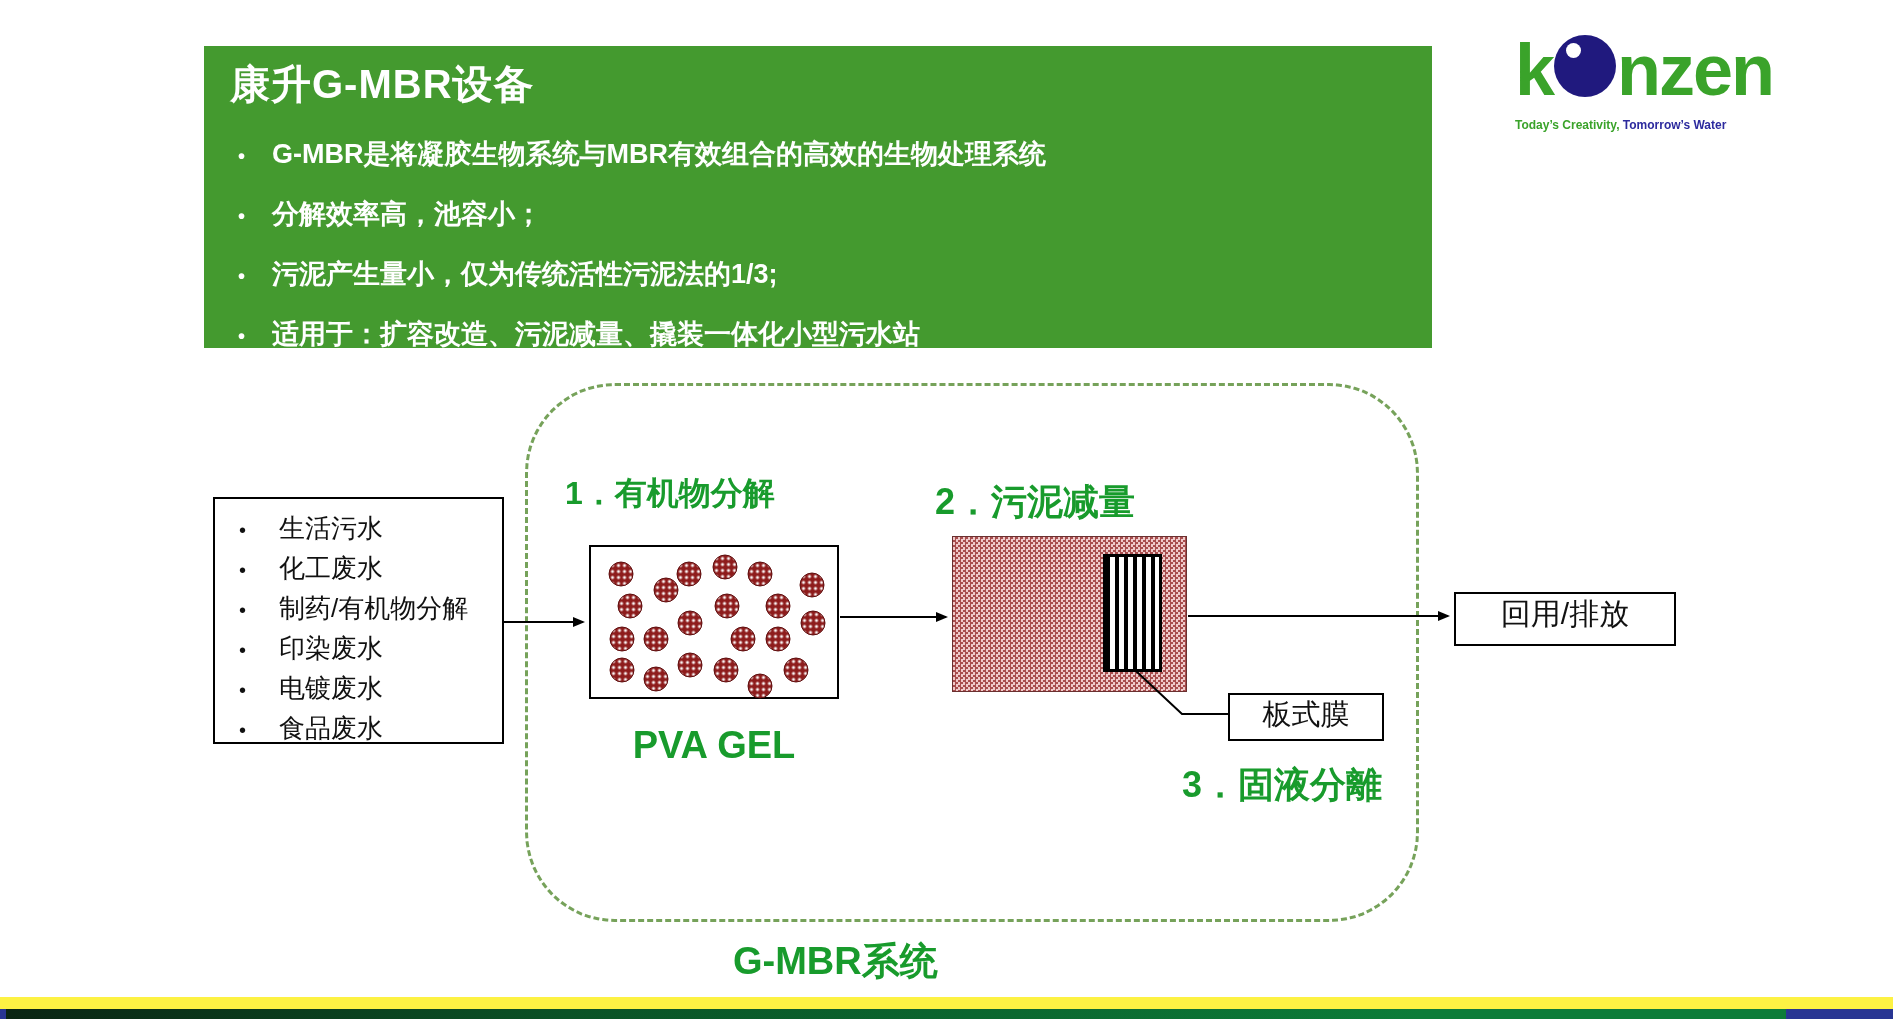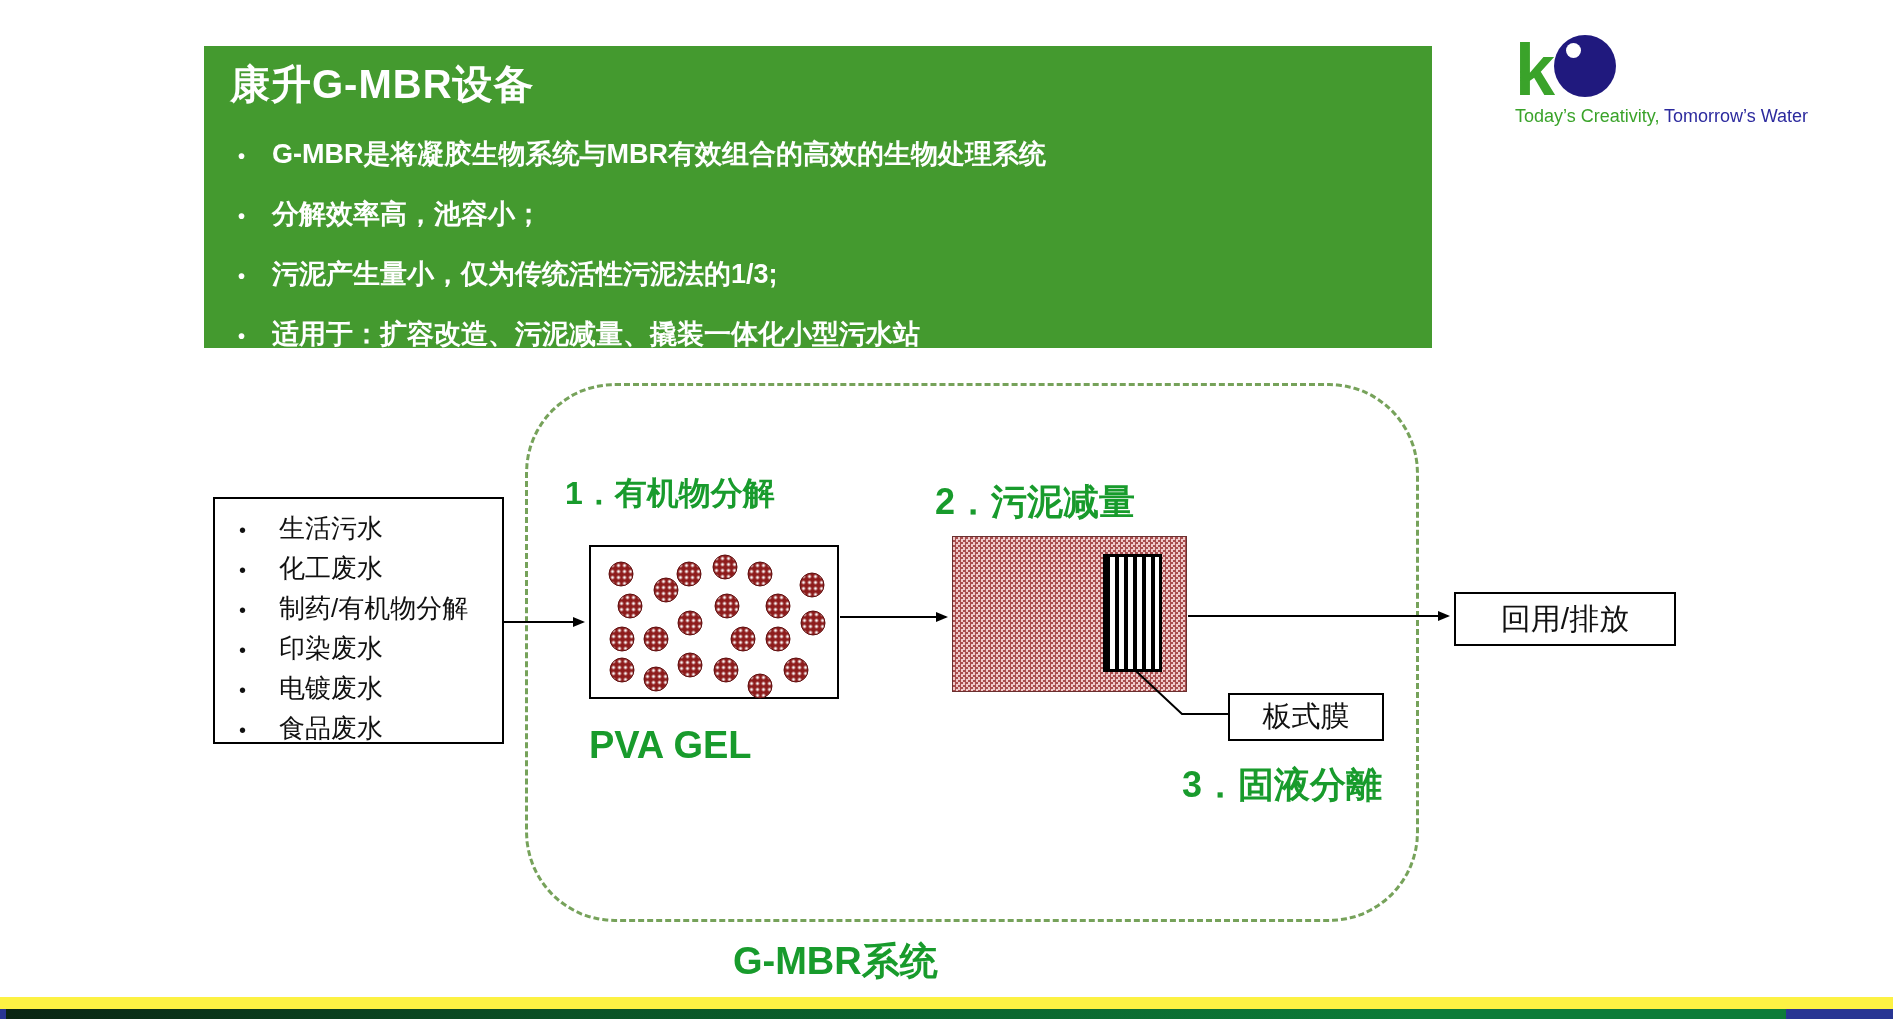--- a/index.html
+++ b/index.html
@@ -25,41 +25,41 @@
   .logo-row { display: flex; align-items: center; height: 72px; }
   .logo-text { font-size: 72px; font-weight: bold; color: #3aa32a; letter-spacing: -2px; line-height: 68px; }
   .logo-o {
     position: relative; display: inline-block; width: 62px; height: 62px;
     background: #20197e; border-radius: 50%; margin: 0 1px; top: -4px;
   }
   .logo-o .hl {
     position: absolute; left: 12px; top: 8px; width: 15px; height: 15px;
     background: #ffffff; border-radius: 50%;
   }
-  .logo-tagline { font-size: 18px; font-weight: normal; margin-top: 0; white-space: nowrap; }
+  .logo-tagline { font-size: 12px; font-weight: bold; margin-top: 12px; white-space: nowrap; }
   .tag-green { color: #3aa32a; }
   .tag-blue { color: #2c2a9e; }
 
   
   .gmbr-dashed {
     position: absolute; left: 525px; top: 383px; width: 894px; height: 539px;
     border: 3px dashed #76a25a; border-radius: 90px;
   }
   .influent-box {
     position: absolute; left: 213px; top: 497px; width: 291px; height: 247px;
     background: #ffffff; border: 2px solid #000000; padding: 10px 0 0 24px;
   }
   .influent-item { display: flex; align-items: baseline; font-size: 26px; color: #111111; line-height: 38px; }
   .influent-item .dot { width: 40px; flex: 0 0 40px; font-size: 20px; }
 
   .green-label { position: absolute; color: #189b2c; font-weight: bold; white-space: nowrap; }
   .lbl-step1 { left: 565px; top: 472px; font-size: 32px; }
   .lbl-step2 { left: 935px; top: 478px; font-size: 36px; }
   .lbl-step3 { left: 1182px; top: 761px; font-size: 36px; }
-  .lbl-pva   { left: 589px; top: 724px; width: 250px; font-size: 38px; }
+  .lbl-pva   { left: 589px; top: 724px; width: 250px; text-align: center; font-size: 38px; }
   .lbl-system{ left: 733px; top: 936px; font-size: 38px; }
 
   .pva-box {
     position: absolute; left: 589px; top: 545px; width: 250px; height: 154px;
     background: #ffffff; border: 2px solid #000000;
   }
   .bead {
     position: absolute; width: 25px; height: 25px; border-radius: 50%;
     background-color: #8e1c1c;
     background-image: radial-gradient(circle, rgba(255,255,255,0.95) 1.3px, rgba(255,255,255,0) 1.8px);
@@ -74,21 +74,21 @@
     border: 1px solid #6a3030;
   }
   .membrane {
     position: absolute; left: 150px; top: 17px; width: 59px; height: 118px;
     background: repeating-linear-gradient(90deg, #000000 0 4.5px, #ffffff 4.5px 9px);
     border: 3px solid #000000;
   }
 
   .plain-box {
     position: absolute; background: #ffffff; border: 2px solid #000000;
-    display: flex; align-items: center; justify-content: center;
+    display: flex; align-items: flex-start; justify-content: center;
     color: #111111; white-space: nowrap;
   }
   .box-membrane-label { left: 1228px; top: 693px; width: 156px; height: 48px; font-size: 29px; }
   .box-output { left: 1454px; top: 592px; width: 222px; height: 54px; font-size: 30px; }
 
   .connectors { position: absolute; left: 0; top: 0; width: 1893px; height: 1019px; pointer-events: none; }
 
   
   .bar-yellow { position: absolute; left: 0; top: 997px; width: 1893px; height: 12px; background: #fdf243; }
   .bar-green  {
@@ -124,20 +124,21 @@
         </div>
       </div>
   </div>
 
   <div class="logo">
     <div class="logo-row">
       <span class="logo-text">k</span>
       <span class="logo-o">
           <span class="hl"></span>
         </span>
+      <span class="logo-text">nzen</span>
     </div>
     <div class="logo-tagline">
       <span class="tag-green">Today’s Creativity,</span><span class="tag-blue"> Tomorrow’s Water</span>
     </div>
   </div>
 
   <div class="gmbr-dashed"></div>
 
   <div class="influent-box">
     <div id="influent-items">

